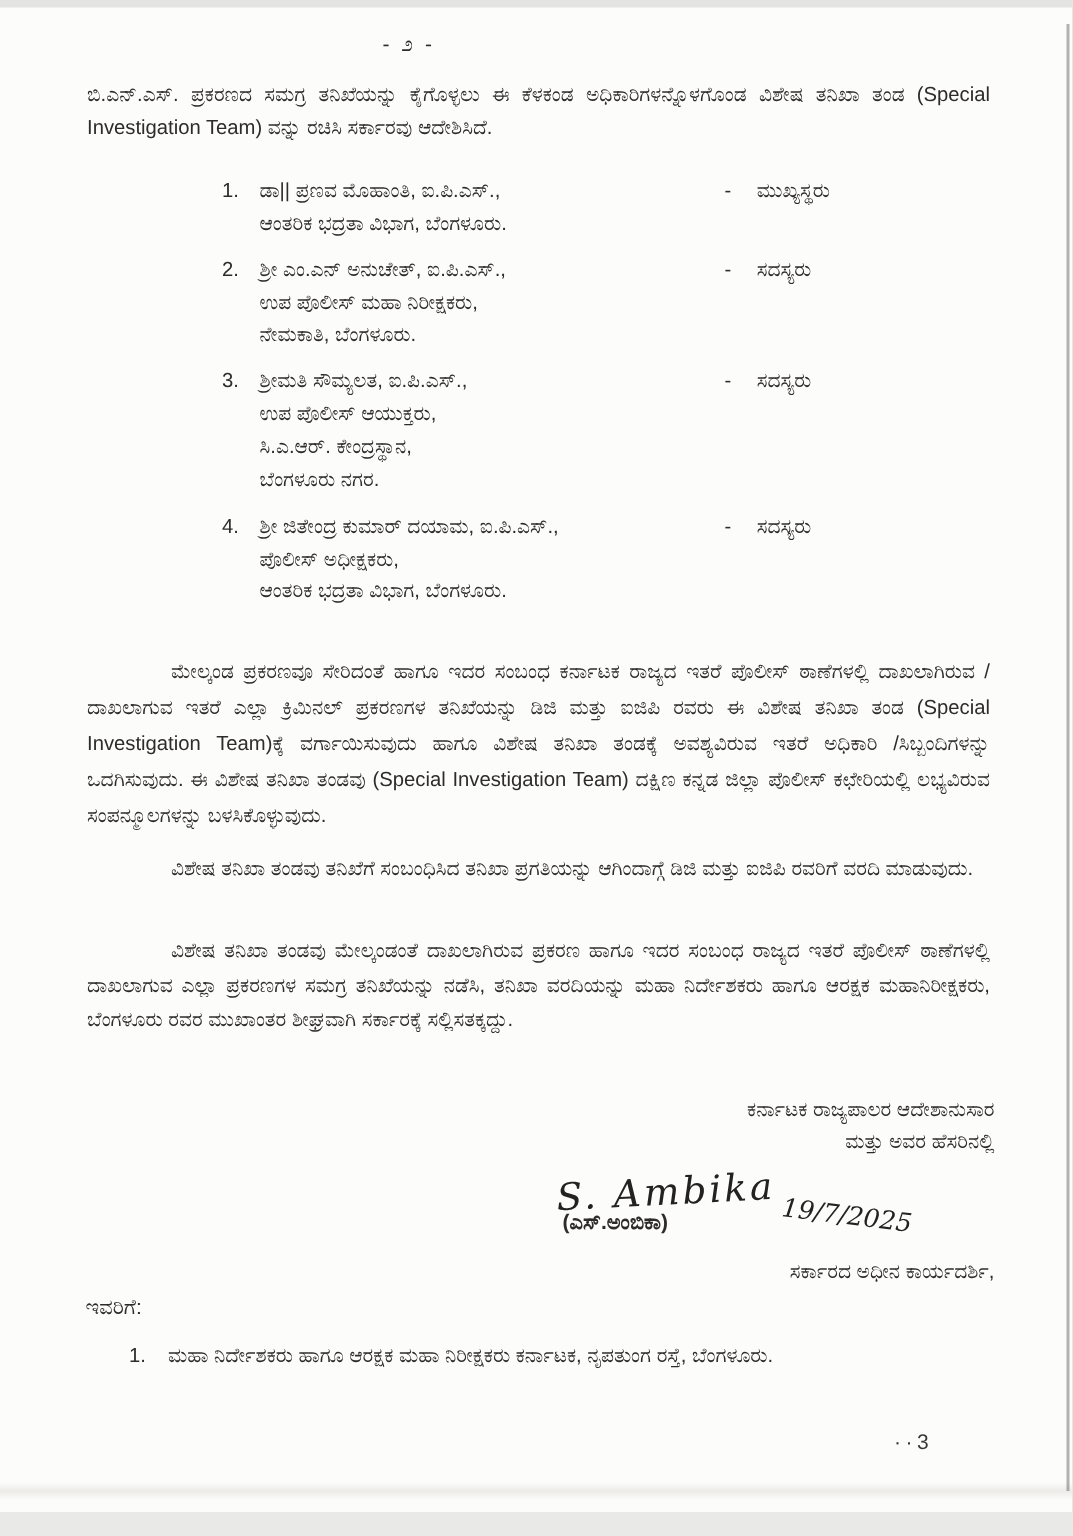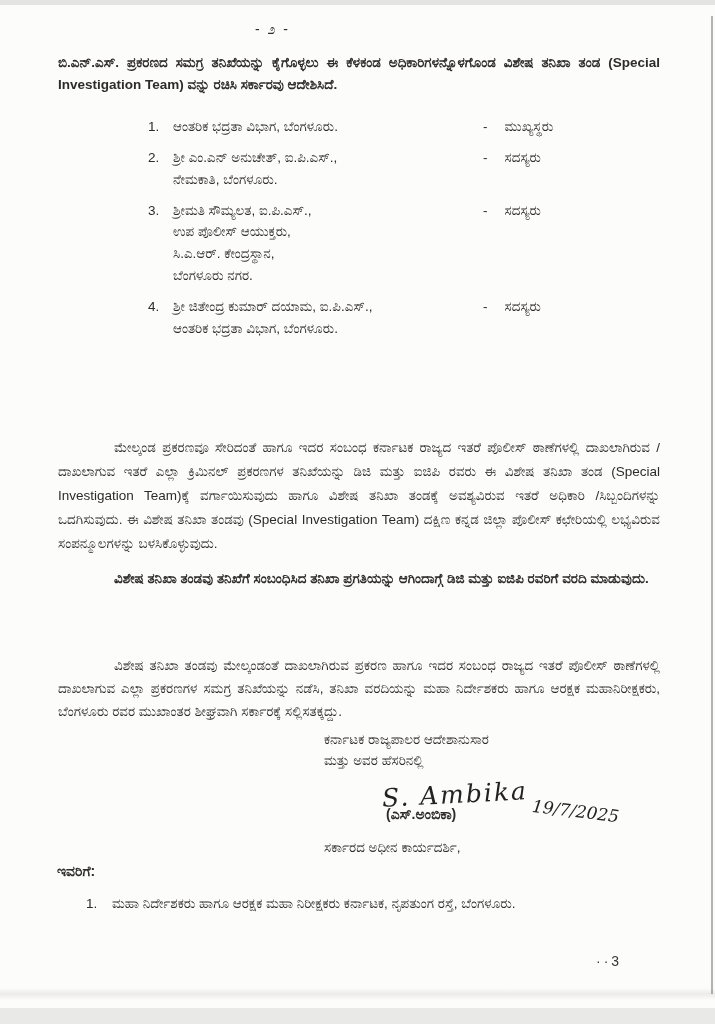--- a/index.html
+++ b/index.html
@@ -34,35 +34,35 @@
   }
   .page-number {
     position: absolute; top: 18px; left: 0; width: 545px;
     text-align: center; letter-spacing: 2px; font-size: 14px;
   }
   .para {
     position: absolute; left: 58px; right: 55px;
     text-align: justify;
   }
   .para.indented { text-indent: 56px; }
-  .intro { top: 52px; font-weight: bold; }
+  .intro { top: 52px; }
   .p2 { top: 436px; line-height: 1.78; }
-  .p3 { top: 568px; line-height: 1.65; font-weight: bold; }
-  .p4 { top: 622px; line-height: 1.72; margin-top: 32px; }
+  .p3 { top: 568px; line-height: 1.65; }
+  .p4 { top: 622px; line-height: 1.72; }
   .member-list {
     position: absolute; top: 116px; left: 148px; right: 55px;
   }
   .member { display: flex; align-items: flex-start; margin-bottom: 9px; line-height: 1.62; }
   .m-num { width: 25px; flex: 0 0 25px; }
   .m-body { width: 302px; flex: 0 0 302px; }
   .m-body div { white-space: nowrap; }
   .m-role { margin-left: 8px; display: flex; gap: 17px; white-space: nowrap; }
   .sig-block {
-    position: absolute; top: 730px; left: 324px; width: 350px;
-    text-align: left; line-height: 1.55;
+    position: absolute; top: 730px; left: 313px; width: 350px;
+    text-align: right; line-height: 1.55;
   }
   .sig-hand {
     position: relative; height: 62px; margin-top: 4px;
   }
   .hand {
     font-family: "DejaVu Serif", serif;
     font-style: italic;
     color: #232220;
   }
   .sig-name-script {
@@ -76,21 +76,21 @@
     transform: rotate(7deg);
     white-space: nowrap;
   }
   .sig-printed-name {
     position: absolute; left: 62px; top: 28px;
     font-weight: bold; font-size: 14px;
   }
   .sig-title { margin-top: 0; }
   .dist-heading {
     position: absolute; top: 860px; left: 57px;
-    font-weight: bold; font-size: 14px;
+    font-weight: normal; font-size: 14px;
   }
   .dist-list {
     position: absolute; top: 893px; left: 86px; right: 60px;
   }
   .dist-item { display: flex; line-height: 1.6; }
   .d-num { width: 26px; flex: 0 0 26px; }
   .cont-mark {
     position: absolute; top: 950px; left: 596px;
     font-size: 14px; letter-spacing: 3px; color: #3a3836;
   }
@@ -107,32 +107,34 @@
 
   <div class="page-number">- ೨ -</div>
 
   <div class="para intro">ಬಿ.ಎನ್.ಎಸ್. ಪ್ರಕರಣದ ಸಮಗ್ರ ತನಿಖೆಯನ್ನು ಕೈಗೊಳ್ಳಲು ಈ ಕೆಳಕಂಡ ಅಧಿಕಾರಿಗಳನ್ನೊಳಗೊಂಡ ವಿಶೇಷ ತನಿಖಾ ತಂಡ (Special Investigation Team) ವನ್ನು ರಚಿಸಿ ಸರ್ಕಾರವು ಆದೇಶಿಸಿದೆ.</div>
 
   <div class="member-list">
 
     <div class="member">
       <div class="m-num">1.</div>
       <div class="m-body">
+        <div>ಡಾ|| ಪ್ರಣವ ಮೊಹಾಂತಿ, ಐ.ಪಿ.ಎಸ್.,</div>
         <div>ಆಂತರಿಕ ಭದ್ರತಾ ವಿಭಾಗ, ಬೆಂಗಳೂರು.</div>
       </div>
       <div class="m-role">
         <span>-</span>
         <span>ಮುಖ್ಯಸ್ಥರು</span>
       </div>
     </div>
 
     <div class="member">
       <div class="m-num">2.</div>
       <div class="m-body">
         <div>ಶ್ರೀ ಎಂ.ಎನ್ ಅನುಚೇತ್, ಐ.ಪಿ.ಎಸ್.,</div>
+        <div>ಉಪ ಪೊಲೀಸ್ ಮಹಾ ನಿರೀಕ್ಷಕರು,</div>
         <div>ನೇಮಕಾತಿ, ಬೆಂಗಳೂರು.</div>
       </div>
       <div class="m-role">
         <span>-</span>
         <span>ಸದಸ್ಯರು</span>
       </div>
     </div>
 
     <div class="member">
       <div class="m-num">3.</div>
@@ -145,20 +147,21 @@
       <div class="m-role">
         <span>-</span>
         <span>ಸದಸ್ಯರು</span>
       </div>
     </div>
 
     <div class="member">
       <div class="m-num">4.</div>
       <div class="m-body">
         <div>ಶ್ರೀ ಜಿತೇಂದ್ರ ಕುಮಾರ್ ದಯಾಮ, ಐ.ಪಿ.ಎಸ್.,</div>
+        <div>ಪೊಲೀಸ್ ಅಧೀಕ್ಷಕರು,</div>
         <div>ಆಂತರಿಕ ಭದ್ರತಾ ವಿಭಾಗ, ಬೆಂಗಳೂರು.</div>
       </div>
       <div class="m-role">
         <span>-</span>
         <span>ಸದಸ್ಯರು</span>
       </div>
     </div>
 
   </div>
 

